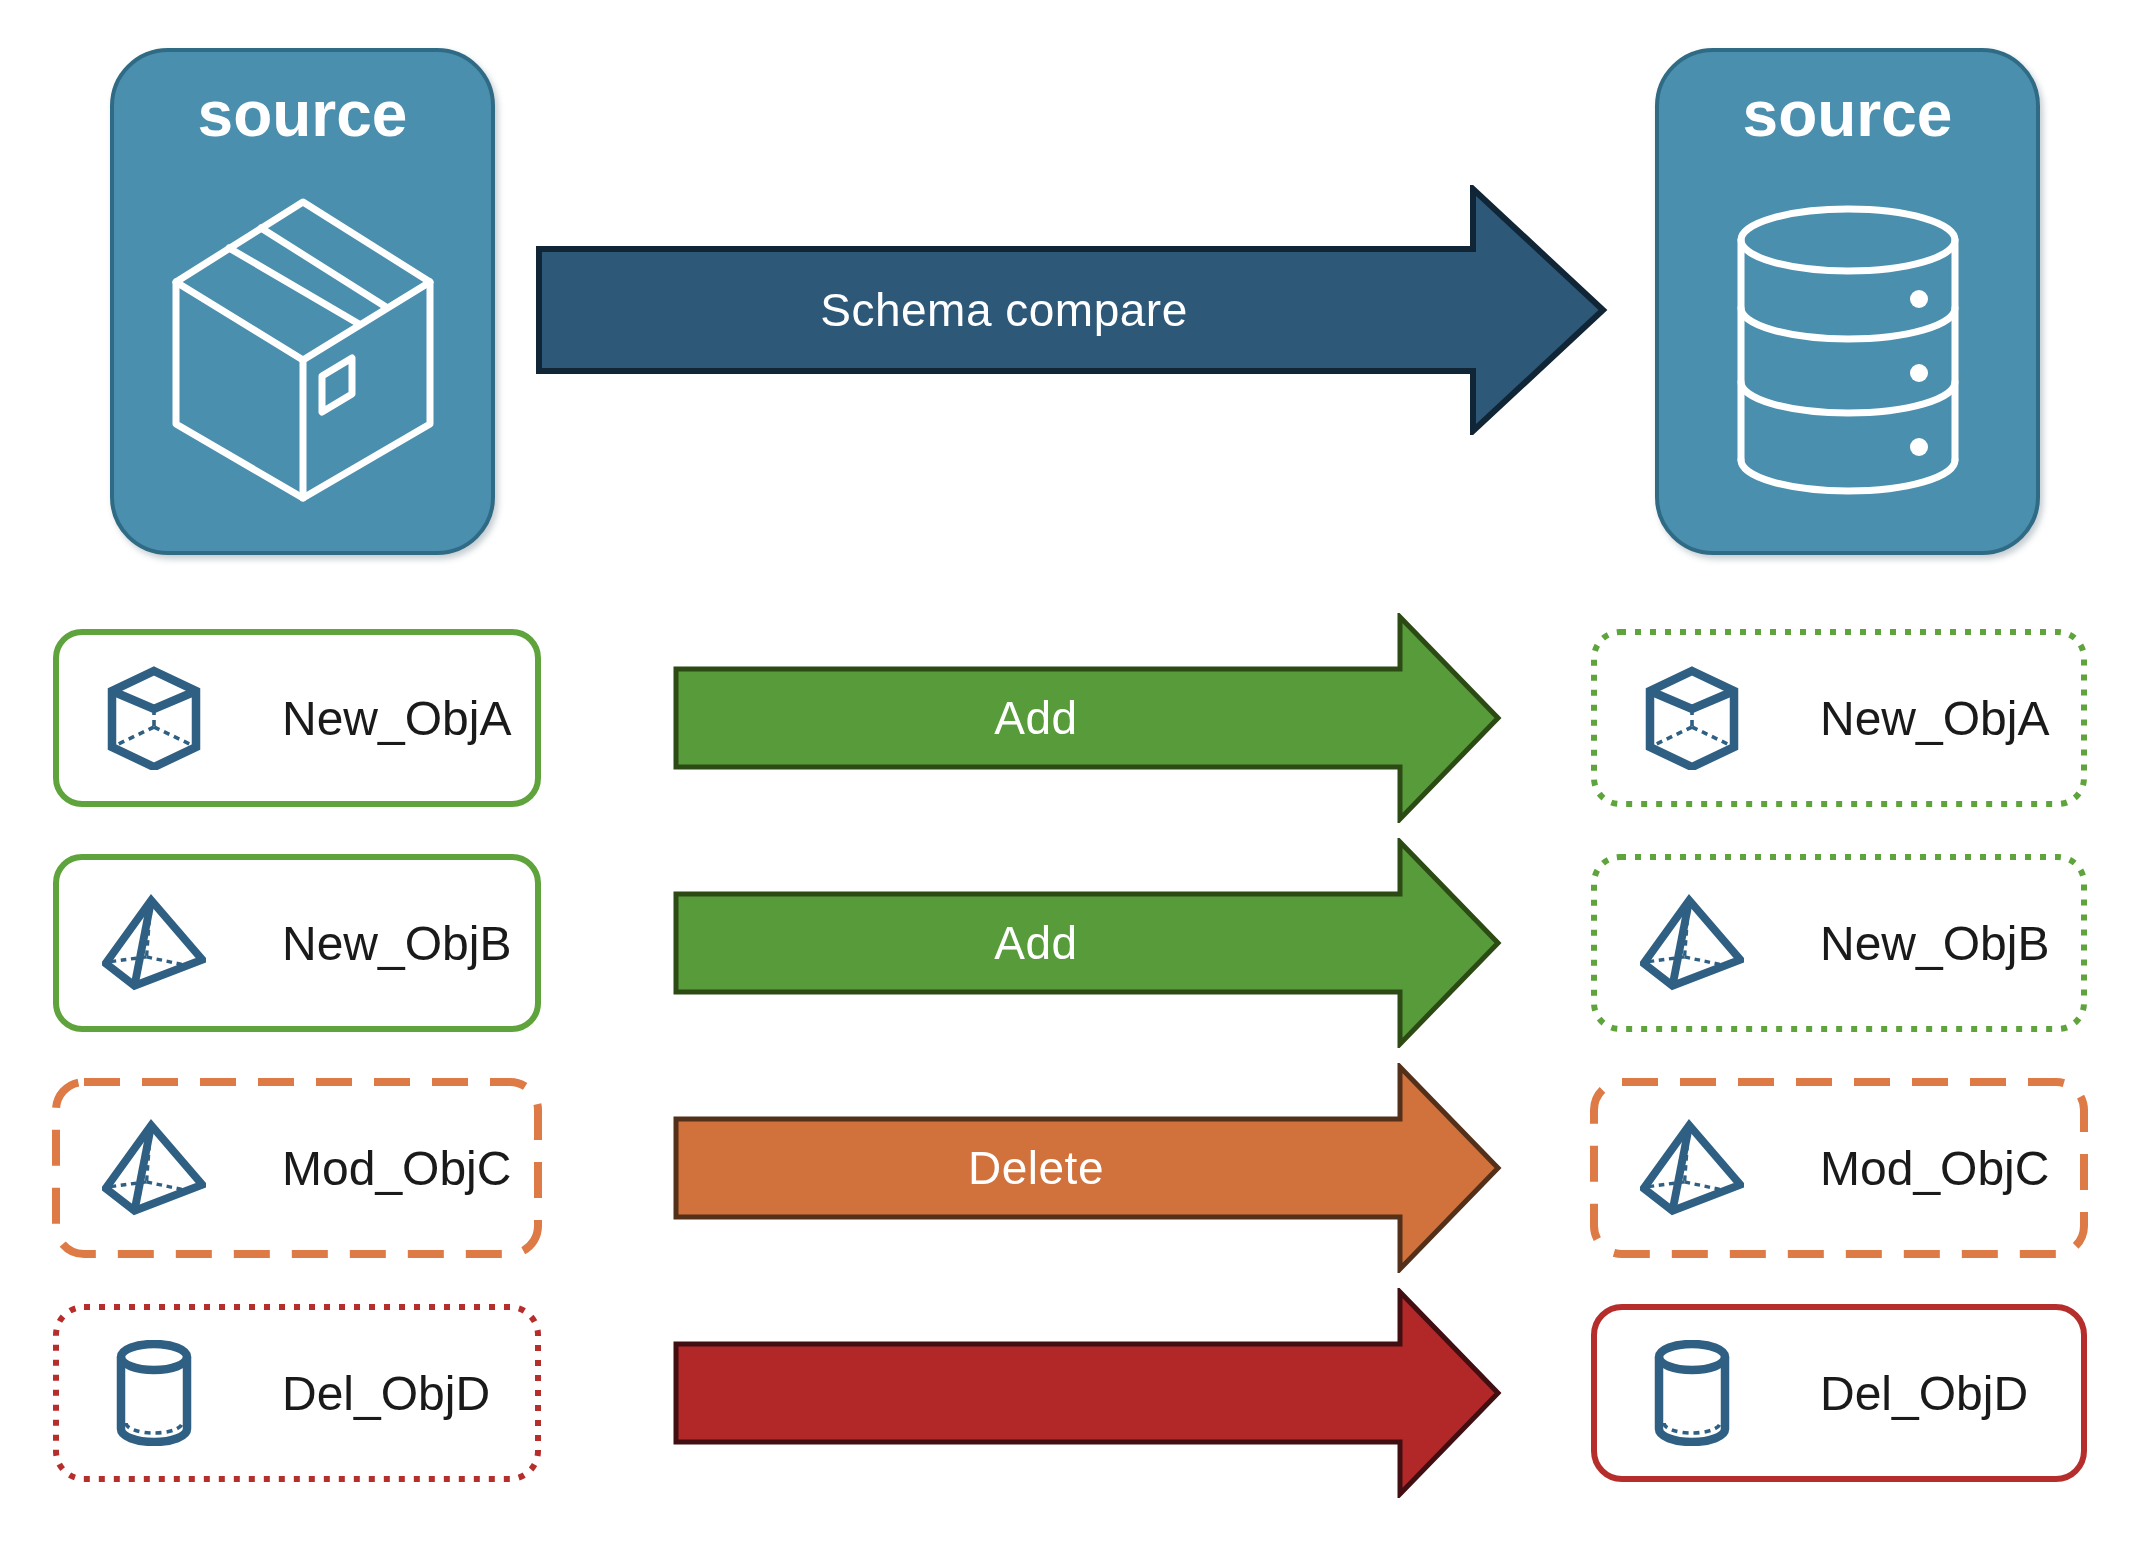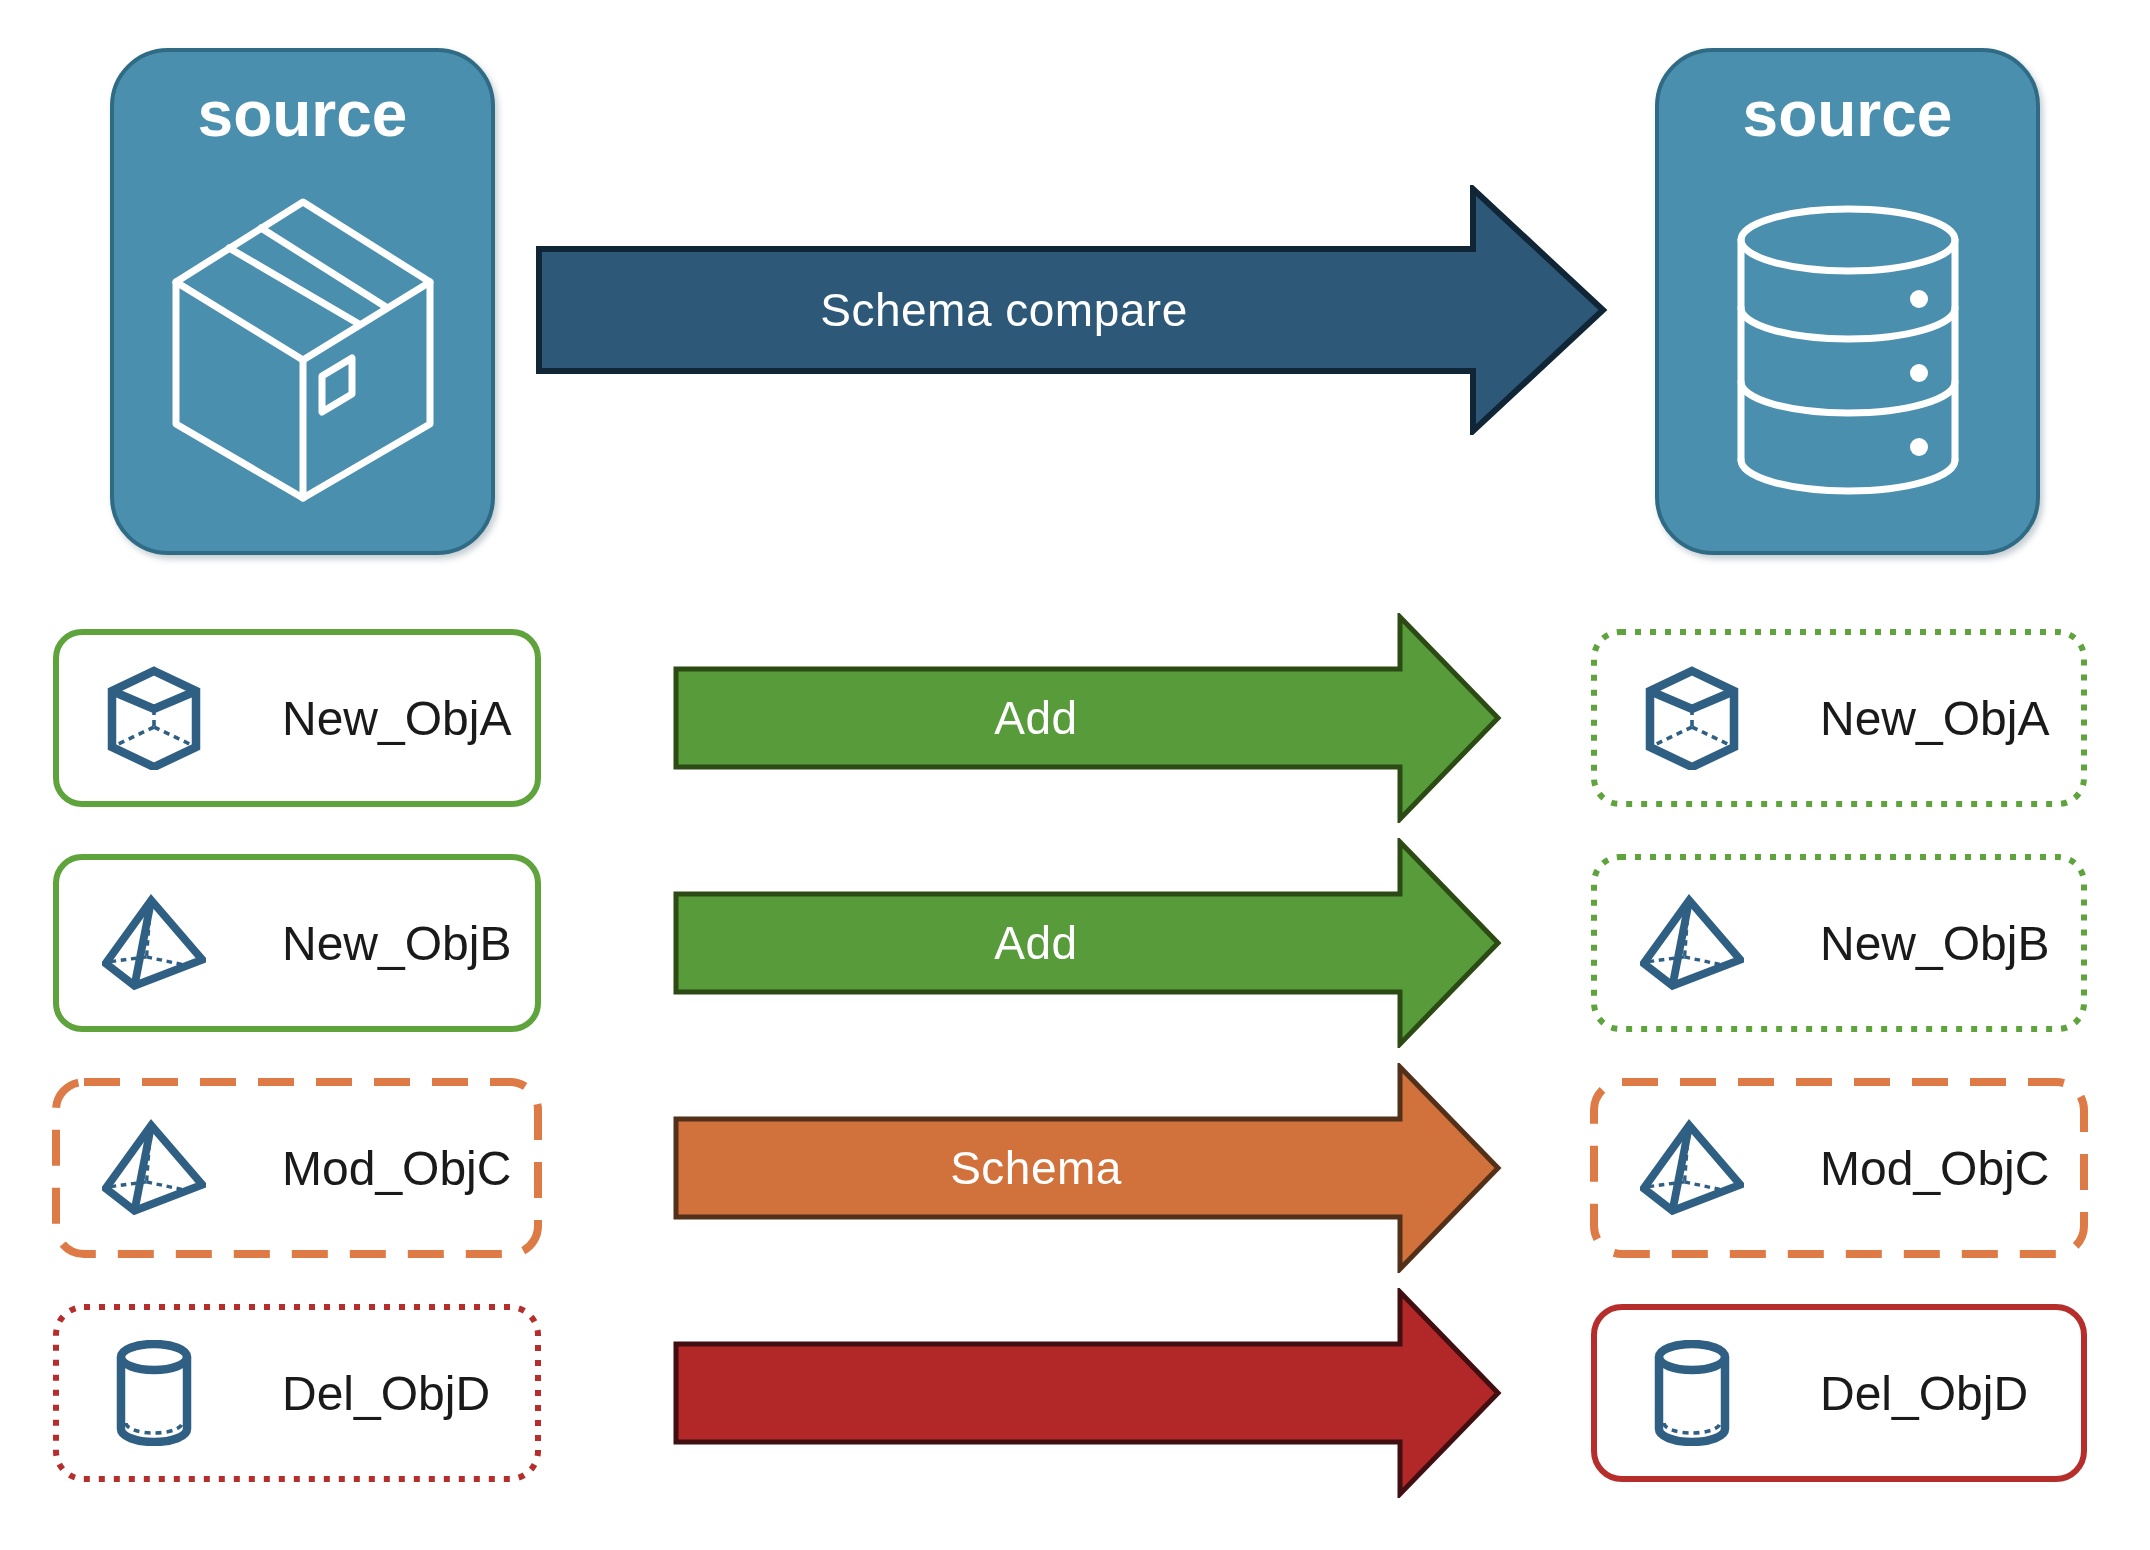--- a/index.html
+++ b/index.html
@@ -184,21 +184,21 @@
       <path class="blue-dash" d="M48,66 L86,74"></path>
     </svg>
   </span>
   <span class="item-label">Mod_ObjC</span>
 </div>
 
 <div class="arrow-wrap" style="left:672px;top:1063px;width:832px;height:210px;">
   <svg width="832" height="210" viewBox="0 0 832 210">
     <polygon class="update-poly" points="4,56 728,56 728,4 826,105 728,206 728,154 4,154"></polygon>
   </svg>
-  <div class="arrow-label" style="width:728px;">Schema</div>
+  <div class="arrow-label" style="width:728px;">Delete</div>
 </div>
 
 <div class="item" style="left:1590px;top:1078px;width:498px;">
   <svg class="border" width="498" height="180">
       <rect class="rect-dashed-orange" x="4" y="4" width="490" height="172" rx="28"></rect>
     </svg>
   <span class="item-icon">
     <svg width="112" height="102" viewBox="0 0 112 102">
       <path class="blue-thick" d="M53,5 L4,73 L35,97 L108,69 Z"></path>
       <path class="blue-thick" d="M53,5 L35,97"></path>

